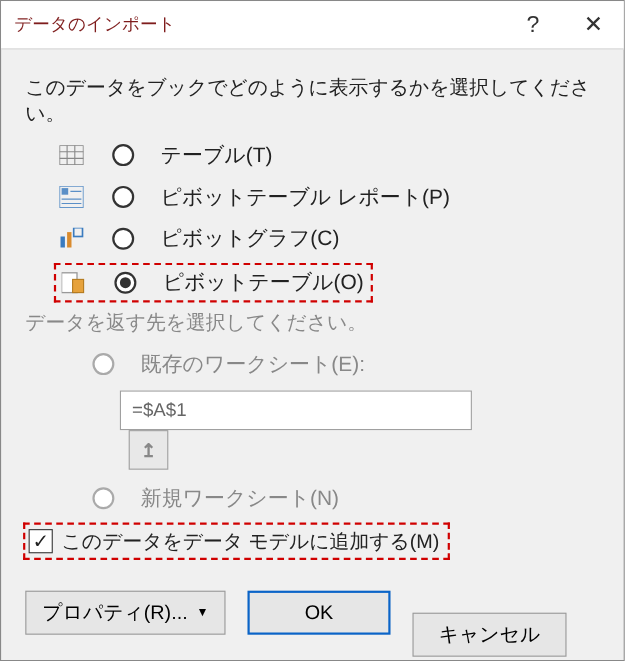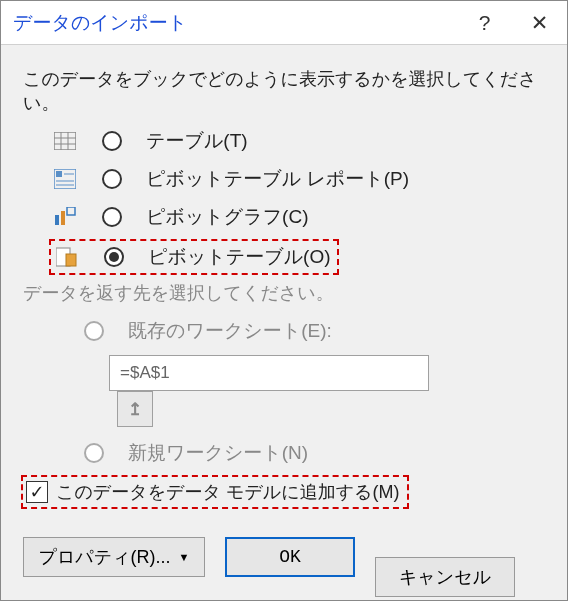--- a/index.html
+++ b/index.html
@@ -21,22 +21,22 @@
   }
   .titlebar {
     height: 44px;
     background: #ffffff;
     border-bottom: 1px solid #d0d0d0;
     display: flex;
     align-items: center;
     padding-left: 12px;
   }
   .titlebar-title {
-    font-size: 19px;
-    color: #1d4ed8;
+    font-size: 16px;
+    color: #7f1d1d;
     flex: 1;
   }
   .titlebar-btn {
     width: 55px;
     height: 44px;
     display: flex;
     align-items: center;
     justify-content: center;
     font-size: 21px;
     color: #333;
@@ -166,21 +166,20 @@
     display: flex;
     align-items: center;
     justify-content: center;
     cursor: pointer;
     padding: 12px 10px;
   }
   .btn-prop { width: 182px; }
   .btn-ok {
     width: 130px;
     border: 2px solid #0a64c8;
-    font-family: Liberation Mono, monospace;
   }
   .btn-cancel { width: 140px; margin-top: 20px; }
   .dropdown-caret {
     margin-left: 8px;
   }
 </style>
 </head>
 <body>
 
 <div class="dialog">

